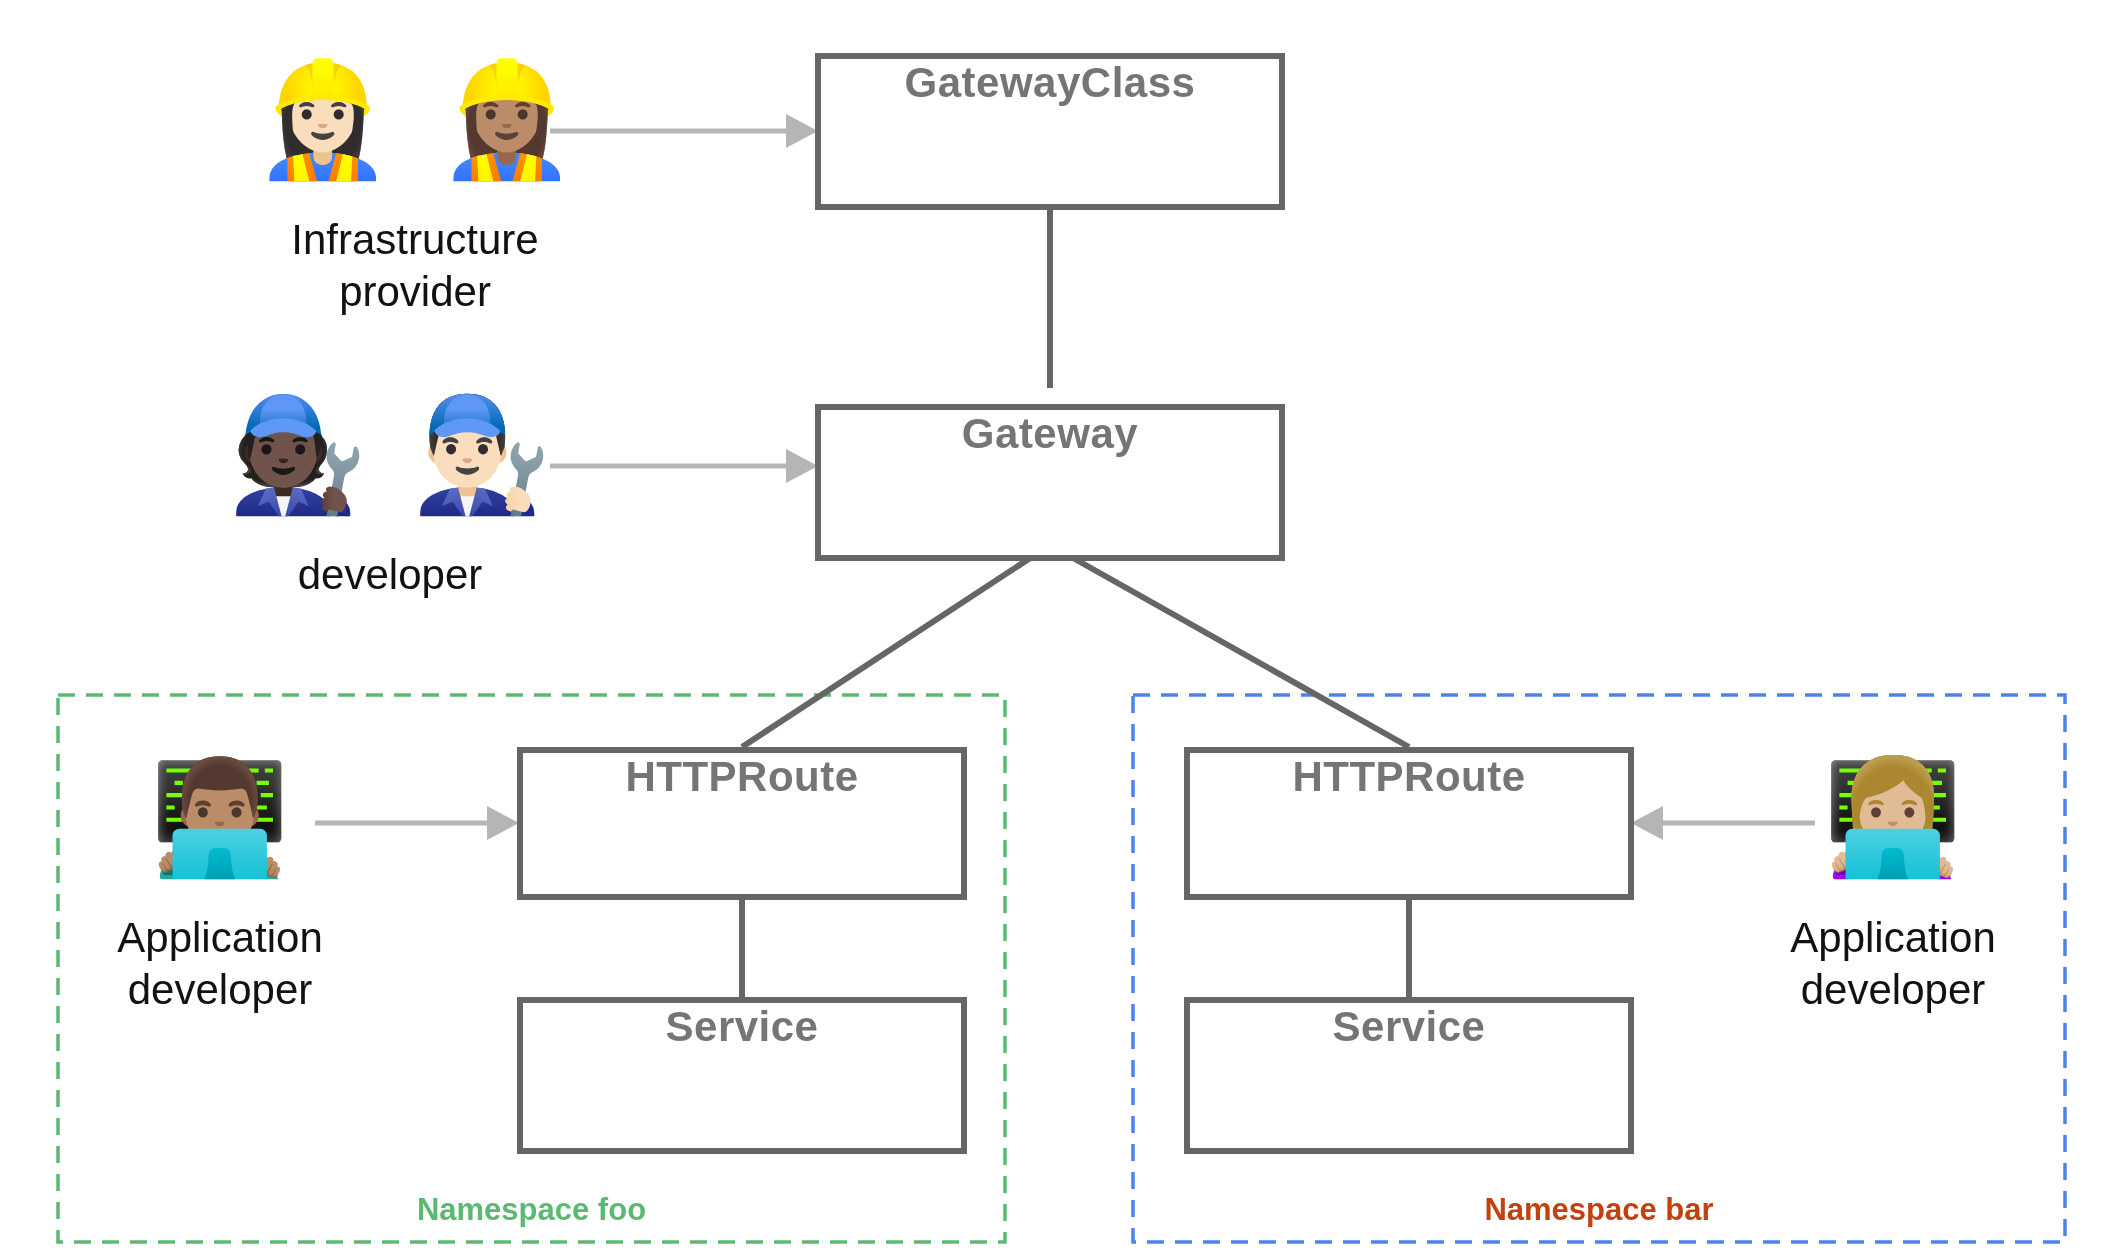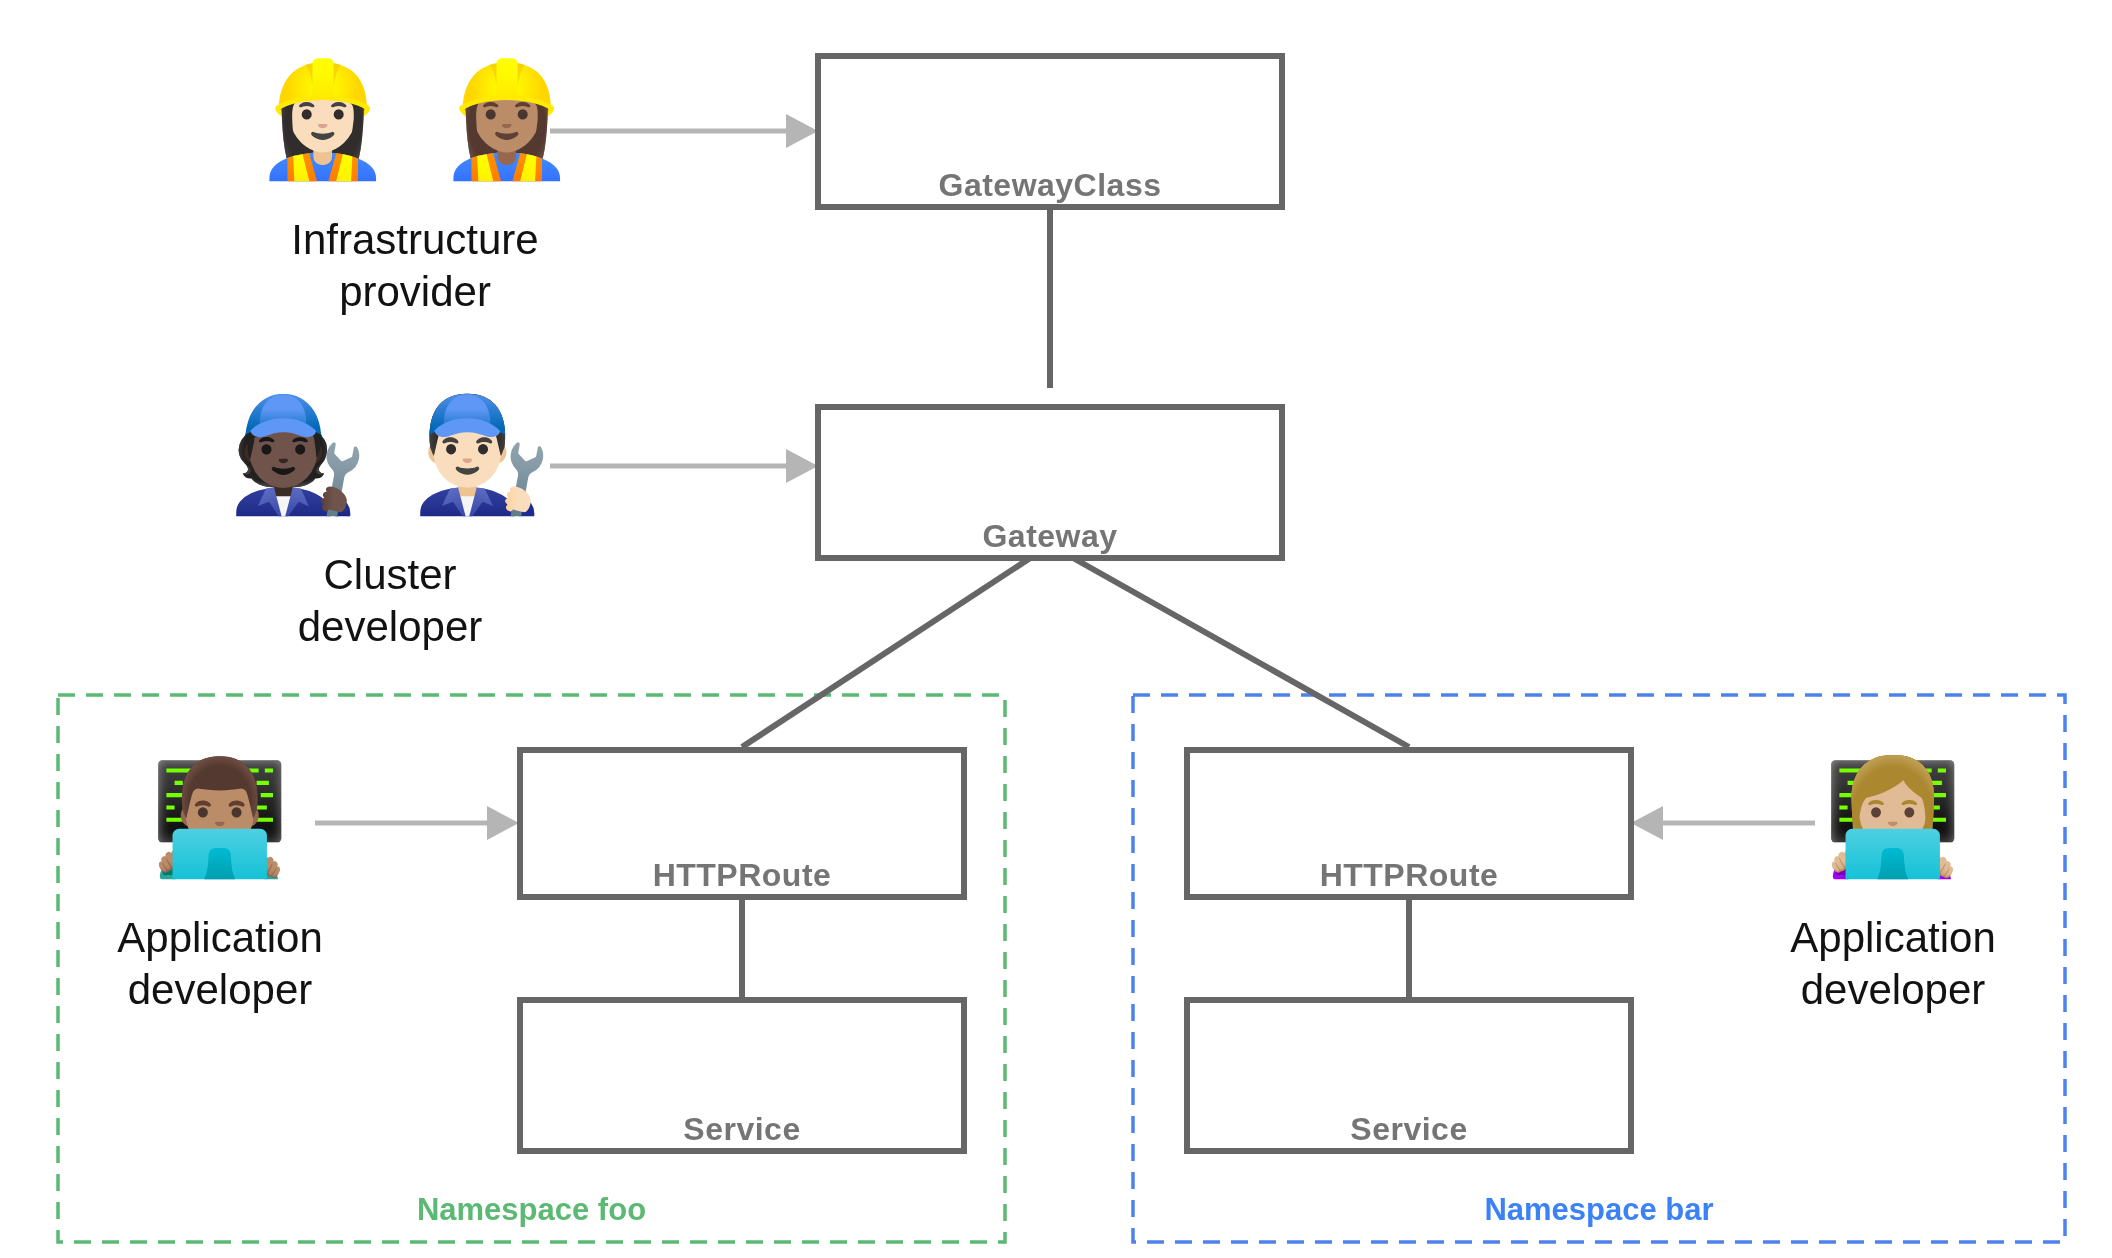--- a/index.html
+++ b/index.html
@@ -15,24 +15,24 @@
     position: absolute;
     left: 0; top: 0;
     width: 2112px; height: 1258px;
   }
   .node {
     position: absolute;
     box-sizing: border-box;
     border: 6px solid #666666;
     background: #ffffff;
     display: flex;
-    align-items: flex-end;
+    align-items: flex-start;
     justify-content: center;
     color: #757575;
-    font-size: 32px;
+    font-size: 42px;
     font-weight: bold;
     letter-spacing: 0.5px;
   }
   #node-gatewayclass { left: 815px; top: 53px;  width: 470px; height: 157px; }
   #node-gateway      { left: 815px; top: 388px; width: 470px; height: 157px; margin-top: 16px; }
   #node-httproute-foo { left: 517px;  top: 747px; width: 450px; height: 153px; }
   #node-service-foo   { left: 517px;  top: 997px; width: 450px; height: 157px; }
   #node-httproute-bar { left: 1184px; top: 747px; width: 450px; height: 153px; }
   #node-service-bar   { left: 1184px; top: 997px; width: 450px; height: 157px; }
 
@@ -60,21 +60,21 @@
   #persona-dev-bar { left: 1693px; top: 748px; width: 400px; }
 
   .ns-label {
     position: absolute;
     text-align: center;
     font-size: 31px;
     font-weight: bold;
     line-height: 52px;
   }
   #ns-label-foo { left: 58px;   top: 1184px; width: 947px; color: #5bb974; }
-  #ns-label-bar { left: 1133px; top: 1184px; width: 932px; color: #3b82f6; }
+  #ns-label-bar { left: 1133px; top: 1184px; width: 932px; color: #c2410c; }
 </style>
 </head>
 <body>
 
 <div id="canvas">
 
   <svg id="wires" viewBox="0 0 2112 1258" xmlns="http://www.w3.org/2000/svg">
 
     <rect x="58" y="695" width="947" height="547" fill="none" stroke="#5bb974" stroke-width="3.5" stroke-dasharray="17 11"></rect>
     <rect x="1133" y="695" width="932" height="547" fill="none" stroke="#4d82ec" stroke-width="3.5" stroke-dasharray="17 11"></rect>
@@ -132,21 +132,20 @@
       <div>provider</div>
     </div>
   </div>
 
   <div class="persona" id="persona-cluster">
     <div class="emoji-row">
       <span class="emoji">🧑🏿‍🔧</span>
       <span class="emoji">👨🏻‍🔧</span>
     </div>
     <div class="persona-label">
-      <div>Cluster</div>
       <div>developer</div>
     </div>
   </div>
 
   <div class="persona" id="persona-dev-foo">
     <div class="emoji-row">
       <span class="emoji">👨🏽‍💻</span>
     </div>
     <div class="persona-label">
       <div>Application</div>

